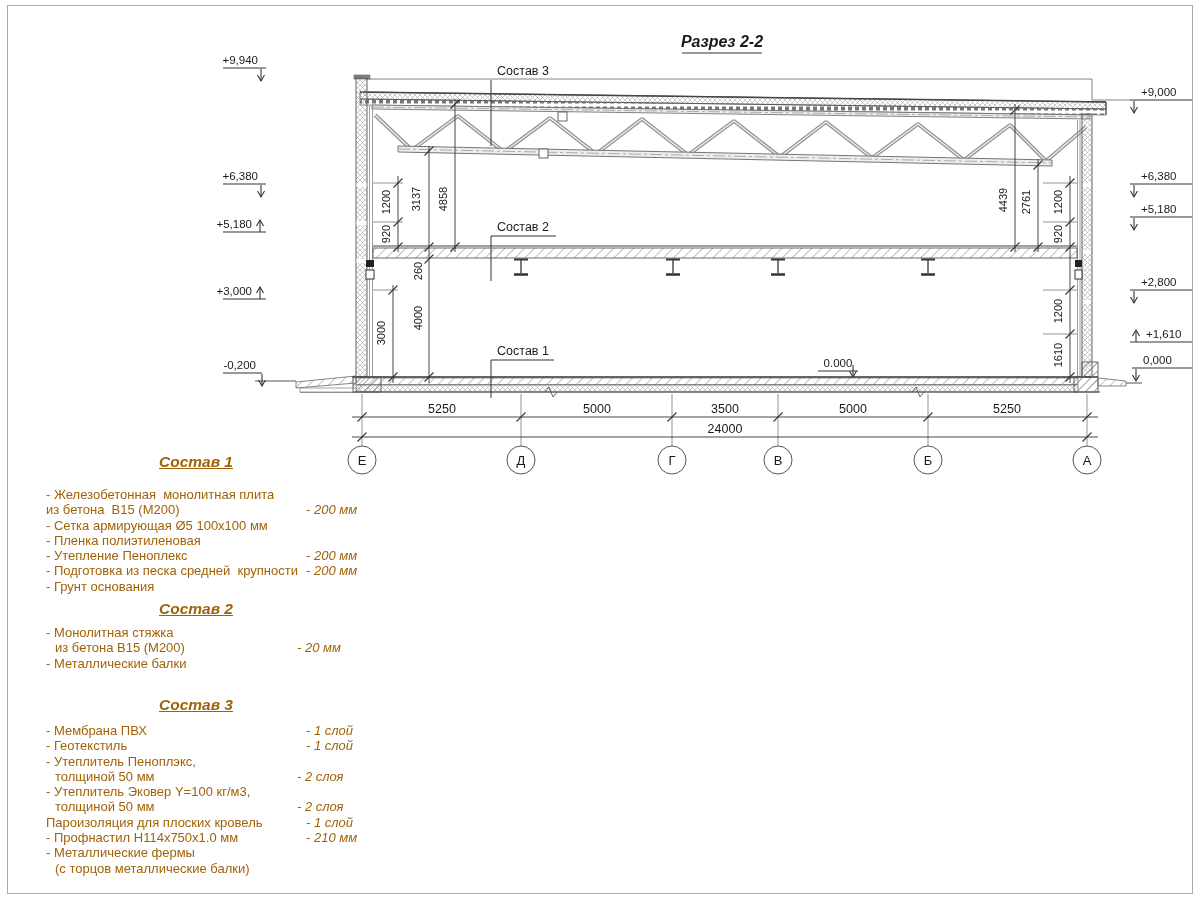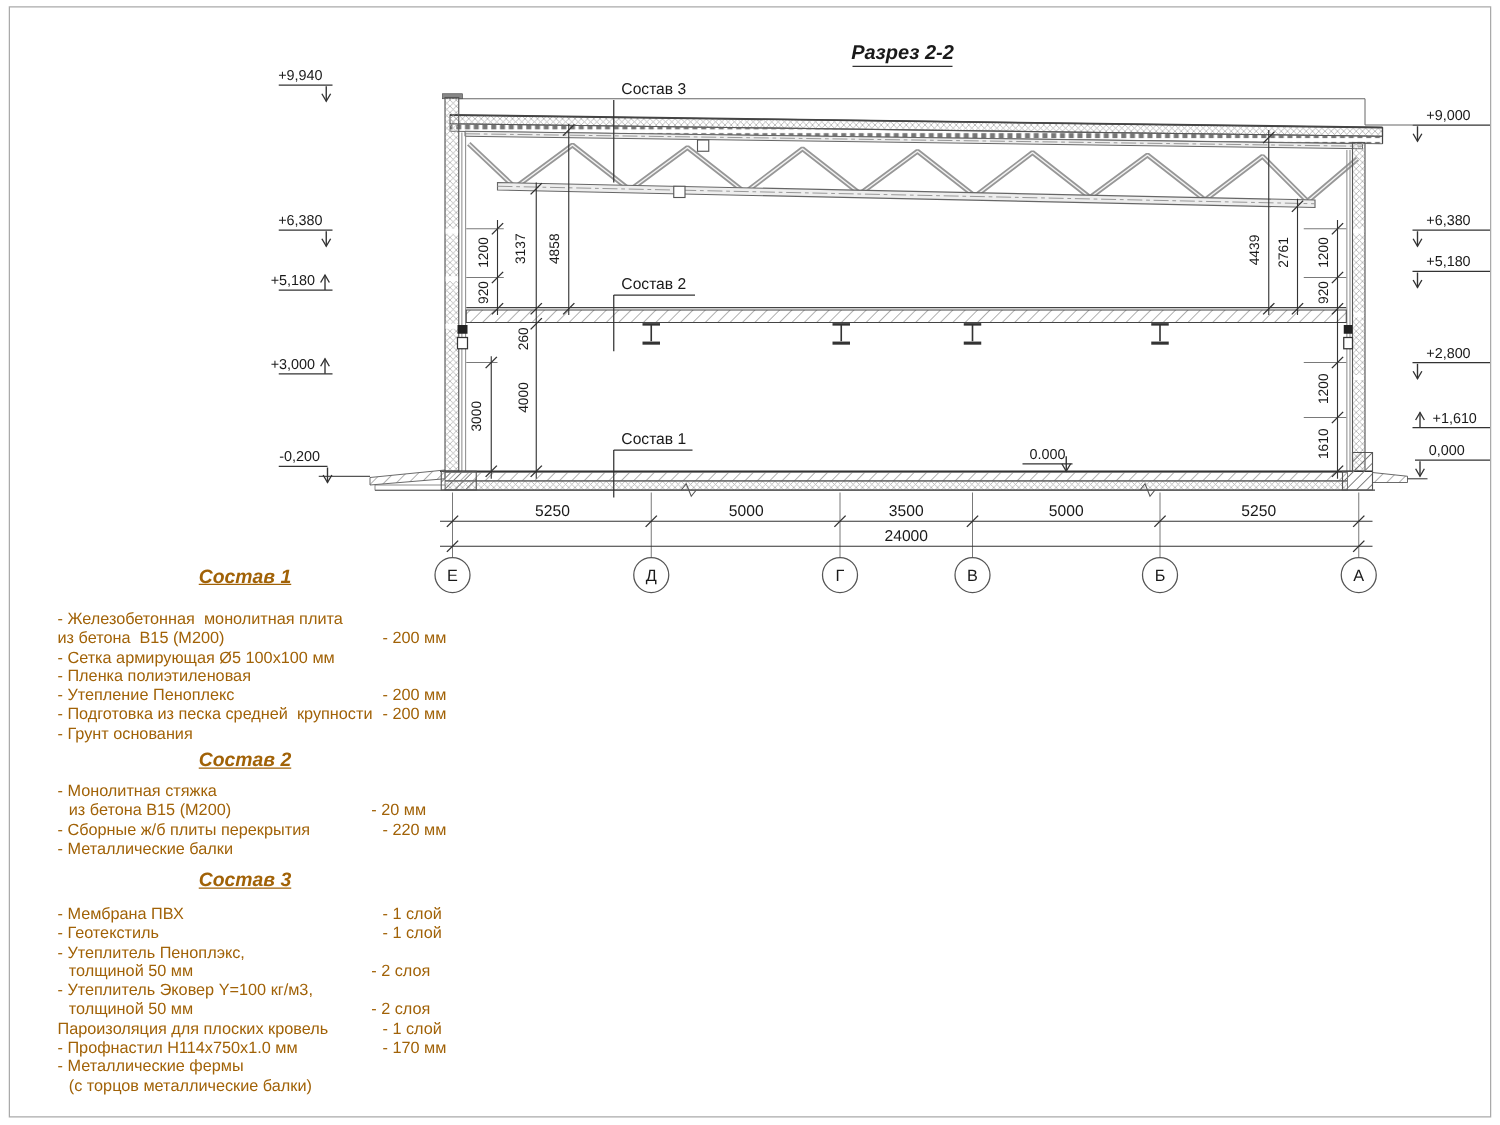--- a/index.html
+++ b/index.html
@@ -10,21 +10,21 @@
   .dimb{font-size:12.5px;}
   .elev{font-size:11.5px;}
   .axis{font-size:13px;}
   .callout{font-size:12.5px;}
   .ttl{font-size:16px;font-weight:bold;font-style:italic;}
   .legend-sec{position:absolute;left:46px;width:330px;}
   .lhead{width:300px;text-align:center;font-style:italic;font-weight:bold;
          text-decoration:underline;font-size:15.5px;line-height:19px;}
   .lrows{position:relative;}
   .lrow{position:relative;height:15.3px;line-height:15.3px;font-size:13px;white-space:pre;}
-  .lv{position:absolute;left:260px;top:0;white-space:pre;}
+  .lv{position:absolute;left:260px;top:0;white-space:pre;font-style:italic;}
   .ind{padding-left:9px;}
 </style>
 </head>
 <body>
 
 <div id="page">
 
 <svg width="1200" height="900" viewBox="0 0 1200 900" style="position:absolute;left:0;top:0;">
   <defs>
     <pattern id="ph" width="7" height="7" patternUnits="userSpaceOnUse" patternTransform="rotate(45)">
@@ -357,34 +357,33 @@
     <div class="lrow"><span>- Подготовка из песка средней  крупности</span><span class="lv">- 200 мм</span></div>
     <div class="lrow"><span>- Грунт основания</span><span class="lv"></span></div>
   </div>
 </div>
 
 <div class="legend-sec" style="top:599px;">
   <div class="lhead">Состав 2</div>
   <div class="lrows" style="margin-top:7px;">
     <div class="lrow"><span>- Монолитная стяжка</span><span class="lv"></span></div>
     <div class="lrow ind"><span>из бетона В15 (М200)</span><span class="lv" style="left:251px;">- 20 мм</span></div>
-    <div class="lrow"><span>- Сборные ж/б плиты перекрытия</span><span class="lv">- 220 мм</span></div>
     <div class="lrow"><span>- Металлические балки</span><span class="lv"></span></div>
   </div>
 </div>
 
 <div class="legend-sec" style="top:695px;">
   <div class="lhead">Состав 3</div>
   <div class="lrows" style="margin-top:9px;">
     <div class="lrow"><span>- Мембрана ПВХ</span><span class="lv">- 1 слой</span></div>
     <div class="lrow"><span>- Геотекстиль</span><span class="lv">- 1 слой</span></div>
     <div class="lrow"><span>- Утеплитель Пеноплэкс,</span><span class="lv"></span></div>
     <div class="lrow ind"><span>толщиной 50 мм</span><span class="lv" style="left:251px;">- 2 слоя</span></div>
     <div class="lrow"><span>- Утеплитель Эковер Y=100 кг/м3,</span><span class="lv"></span></div>
     <div class="lrow ind"><span>толщиной 50 мм</span><span class="lv" style="left:251px;">- 2 слоя</span></div>
     <div class="lrow"><span>Пароизоляция для плоских кровель</span><span class="lv">- 1 слой</span></div>
-    <div class="lrow"><span>- Профнастил Н114х750х1.0 мм</span><span class="lv">- 170 мм</span></div>
+    <div class="lrow"><span>- Профнастил Н114х750х1.0 мм</span><span class="lv">- 210 мм</span></div>
     <div class="lrow"><span>- Металлические фермы</span><span class="lv"></span></div>
     <div class="lrow ind"><span>(с торцов металлические балки)</span><span class="lv"></span></div>
   </div>
 </div>
 
 </div>
 
 </body></html>

